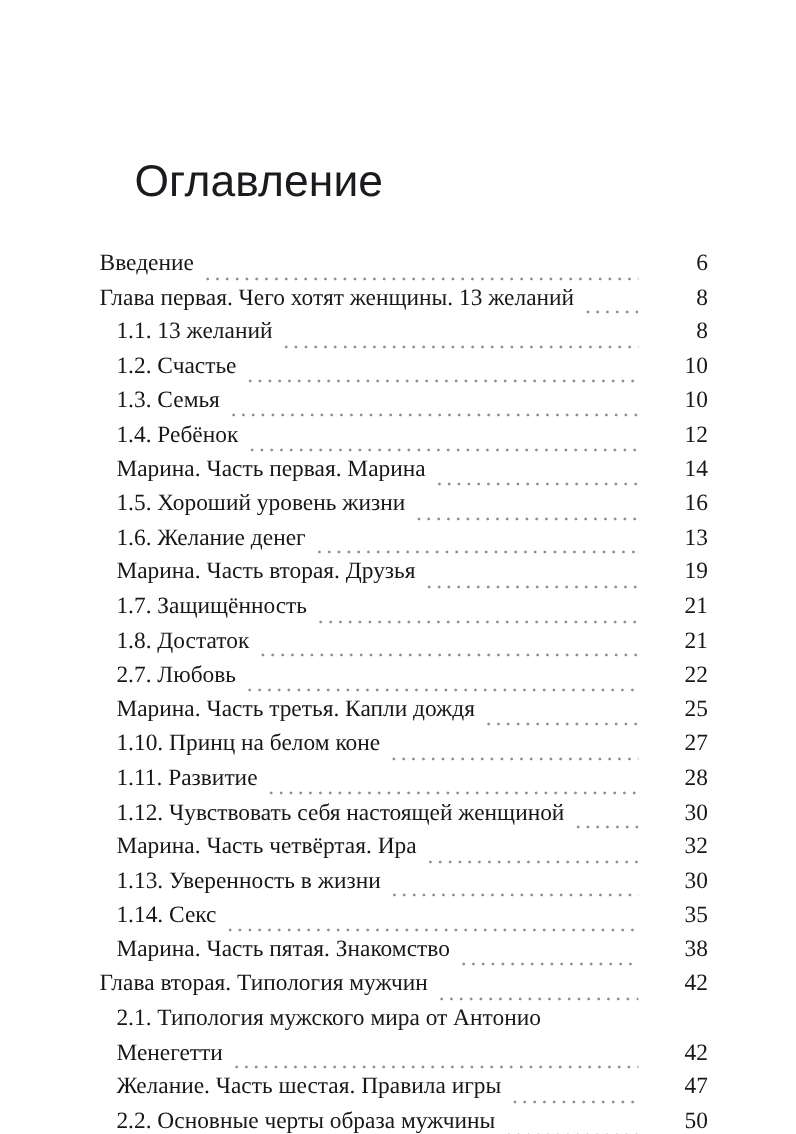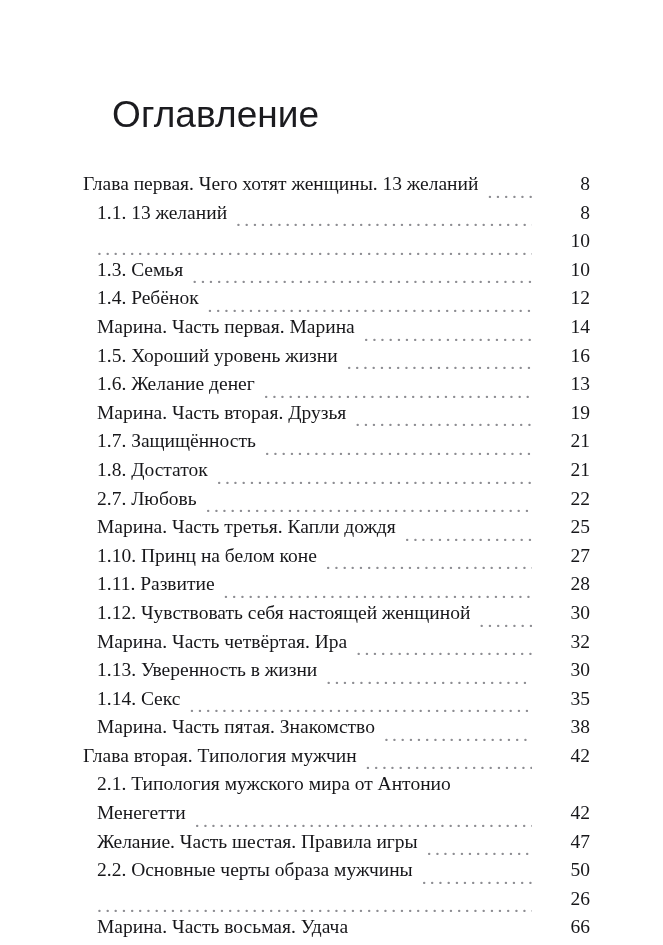--- a/index.html
+++ b/index.html
@@ -15,20 +15,21 @@
     overflow: hidden;
     font-family: "Liberation Serif", "DejaVu Serif", serif;
     color: #17171a;
     -webkit-font-smoothing: antialiased;
   }
 
   .page {
     position: absolute;
     inset: 0;
     background: #ffffff;
+    margin-top: 36px;
   }
 
   
   .toc-title {
     position: absolute;
     left: 112px;
     top: 68px;
     font-family: "Liberation Sans", "DejaVu Sans", sans-serif;
     font-size: 37px;
     line-height: 44px;
@@ -107,34 +108,42 @@
 </head>
 <body>
 
 <div class="page">
 
   <h1 class="toc-title">Оглавление</h1>
 
   <div class="toc-list">
       <div class="toc-row level-0">
         <div class="toc-text-wrap">
+          <span class="toc-label">Введение</span>
+          <span class="toc-leader"></span>
+        </div>
+        <span class="toc-page">6</span>
+      </div>
+      <div class="toc-row level-0">
+        <div class="toc-text-wrap">
           <span class="toc-label">Глава первая. Чего хотят женщины. 13 желаний</span>
           <span class="toc-leader"></span>
         </div>
         <span class="toc-page">8</span>
       </div>
       <div class="toc-row level-1">
         <div class="toc-text-wrap">
           <span class="toc-label">1.1. 13 желаний</span>
           <span class="toc-leader"></span>
         </div>
         <span class="toc-page">8</span>
       </div>
       <div class="toc-row level-1">
         <div class="toc-text-wrap">
+          <span class="toc-label">1.2. Счастье</span>
           <span class="toc-leader"></span>
         </div>
         <span class="toc-page">10</span>
       </div>
       <div class="toc-row level-1">
         <div class="toc-text-wrap">
           <span class="toc-label">1.3. Семья</span>
           <span class="toc-leader"></span>
         </div>
         <span class="toc-page">10</span>

